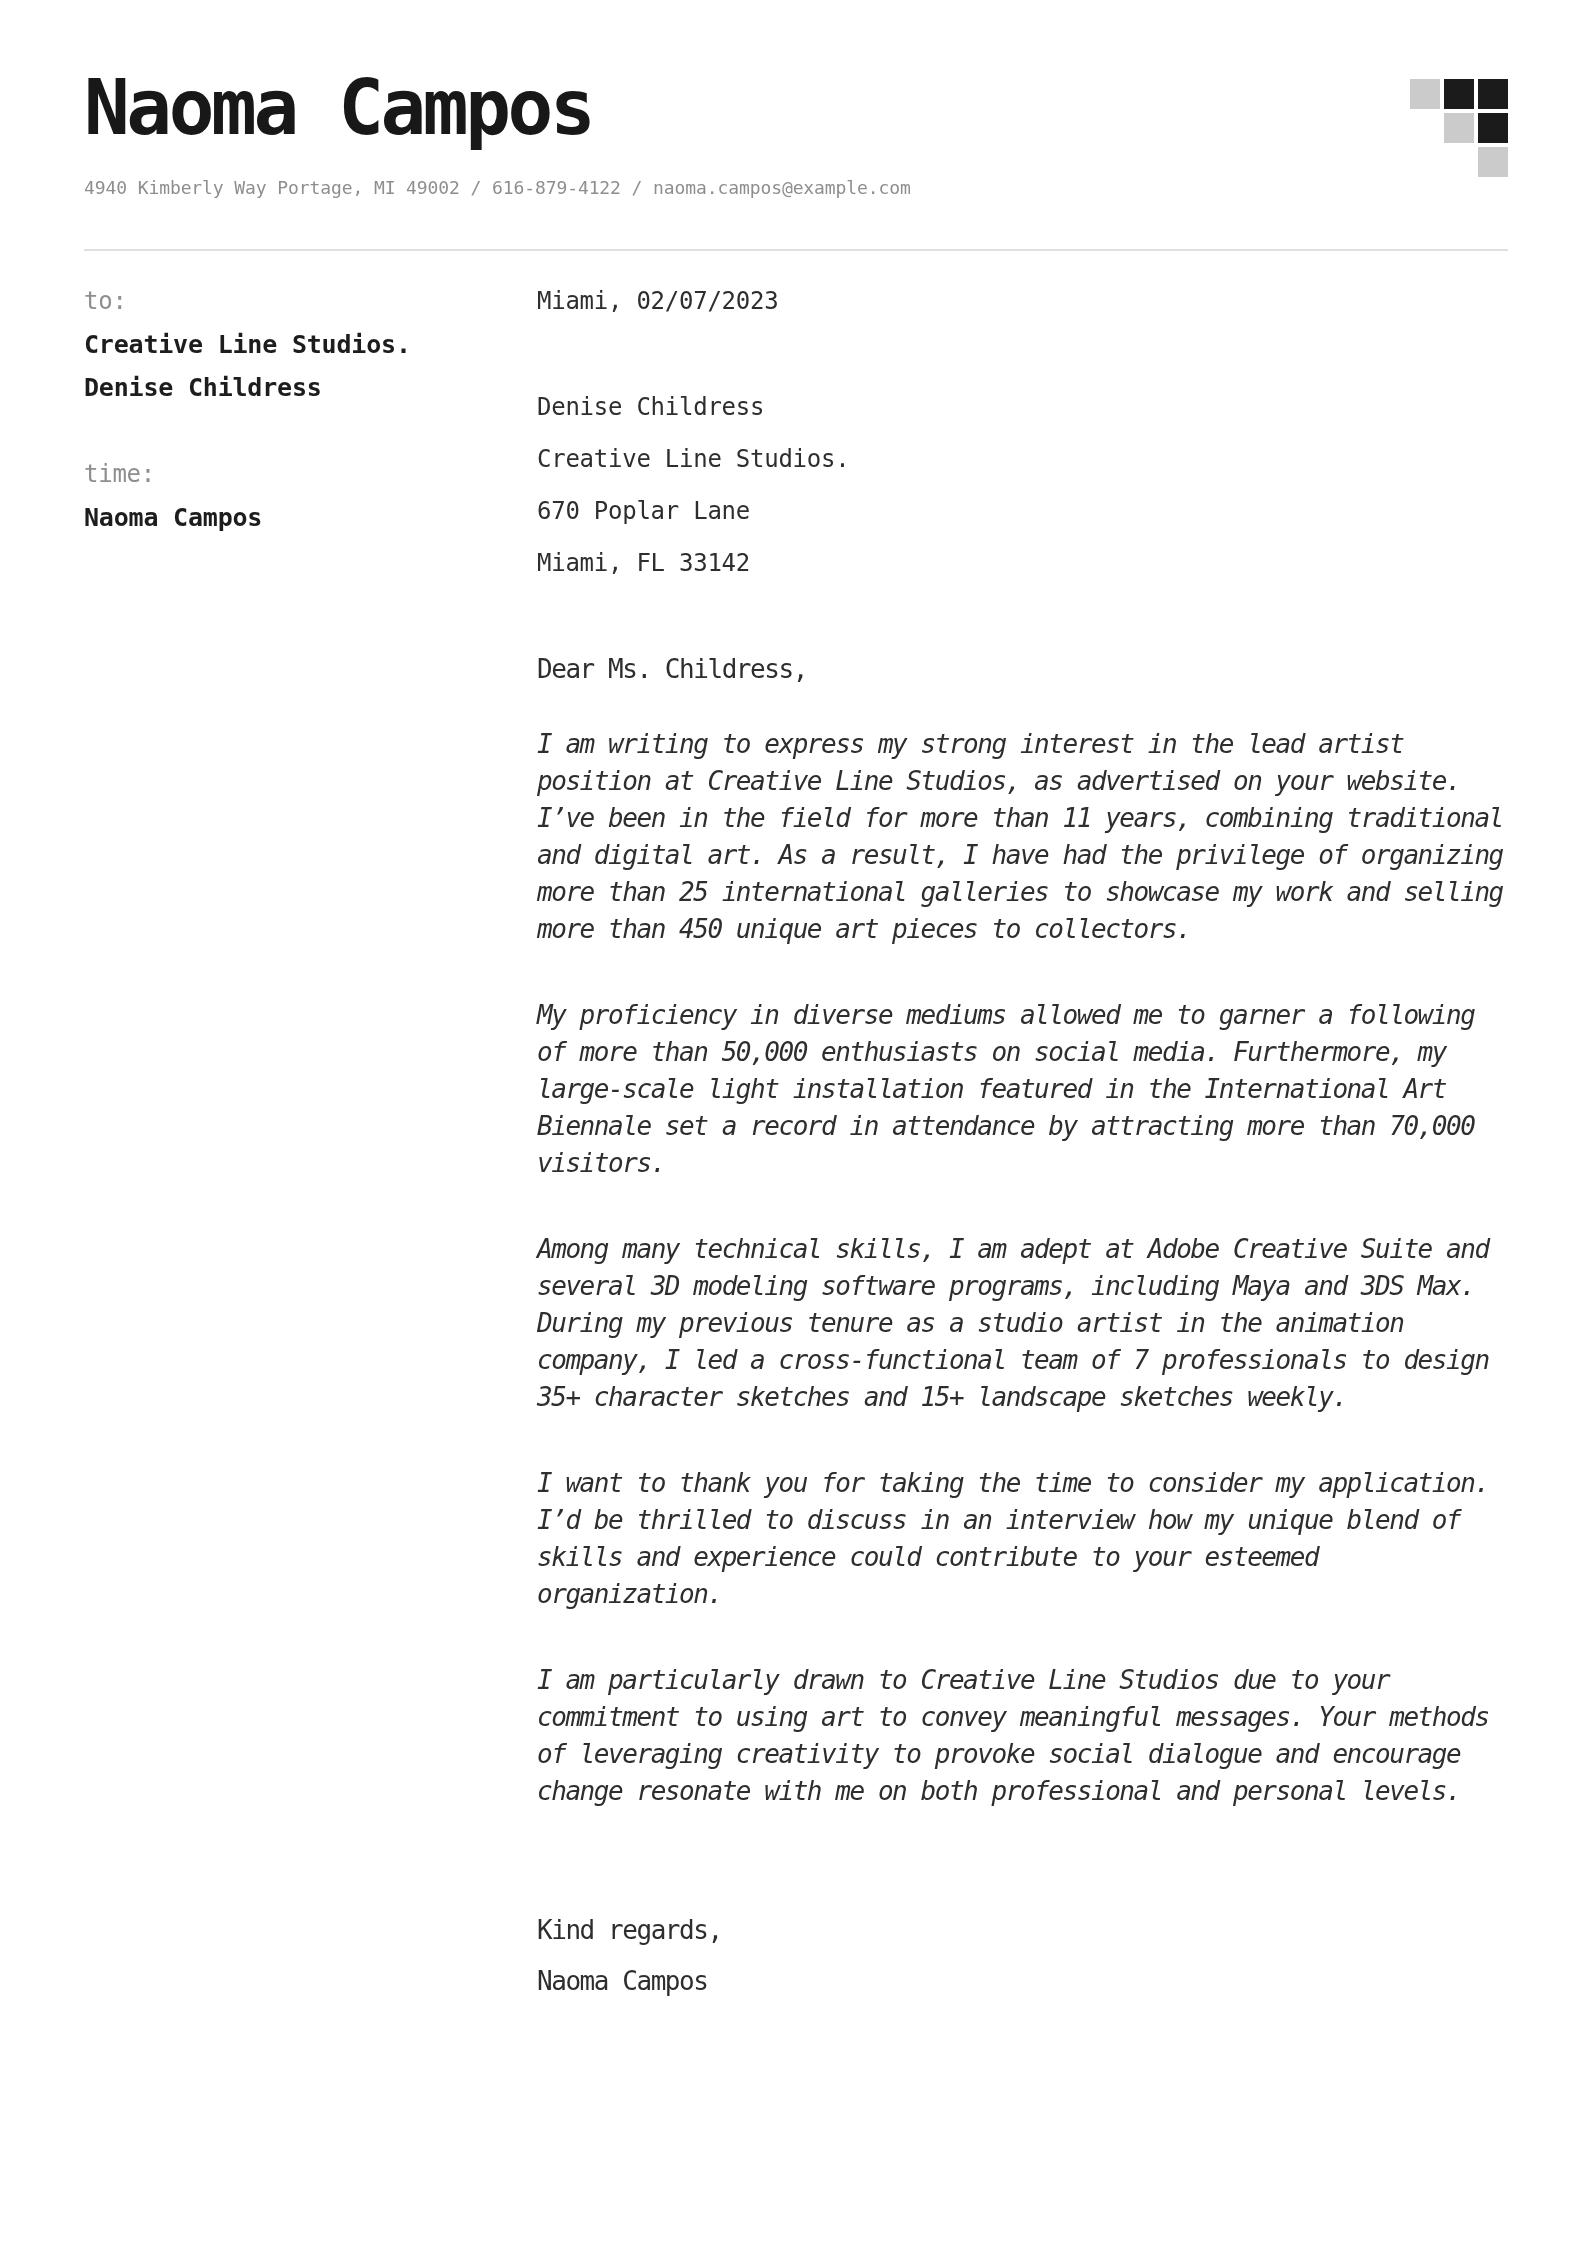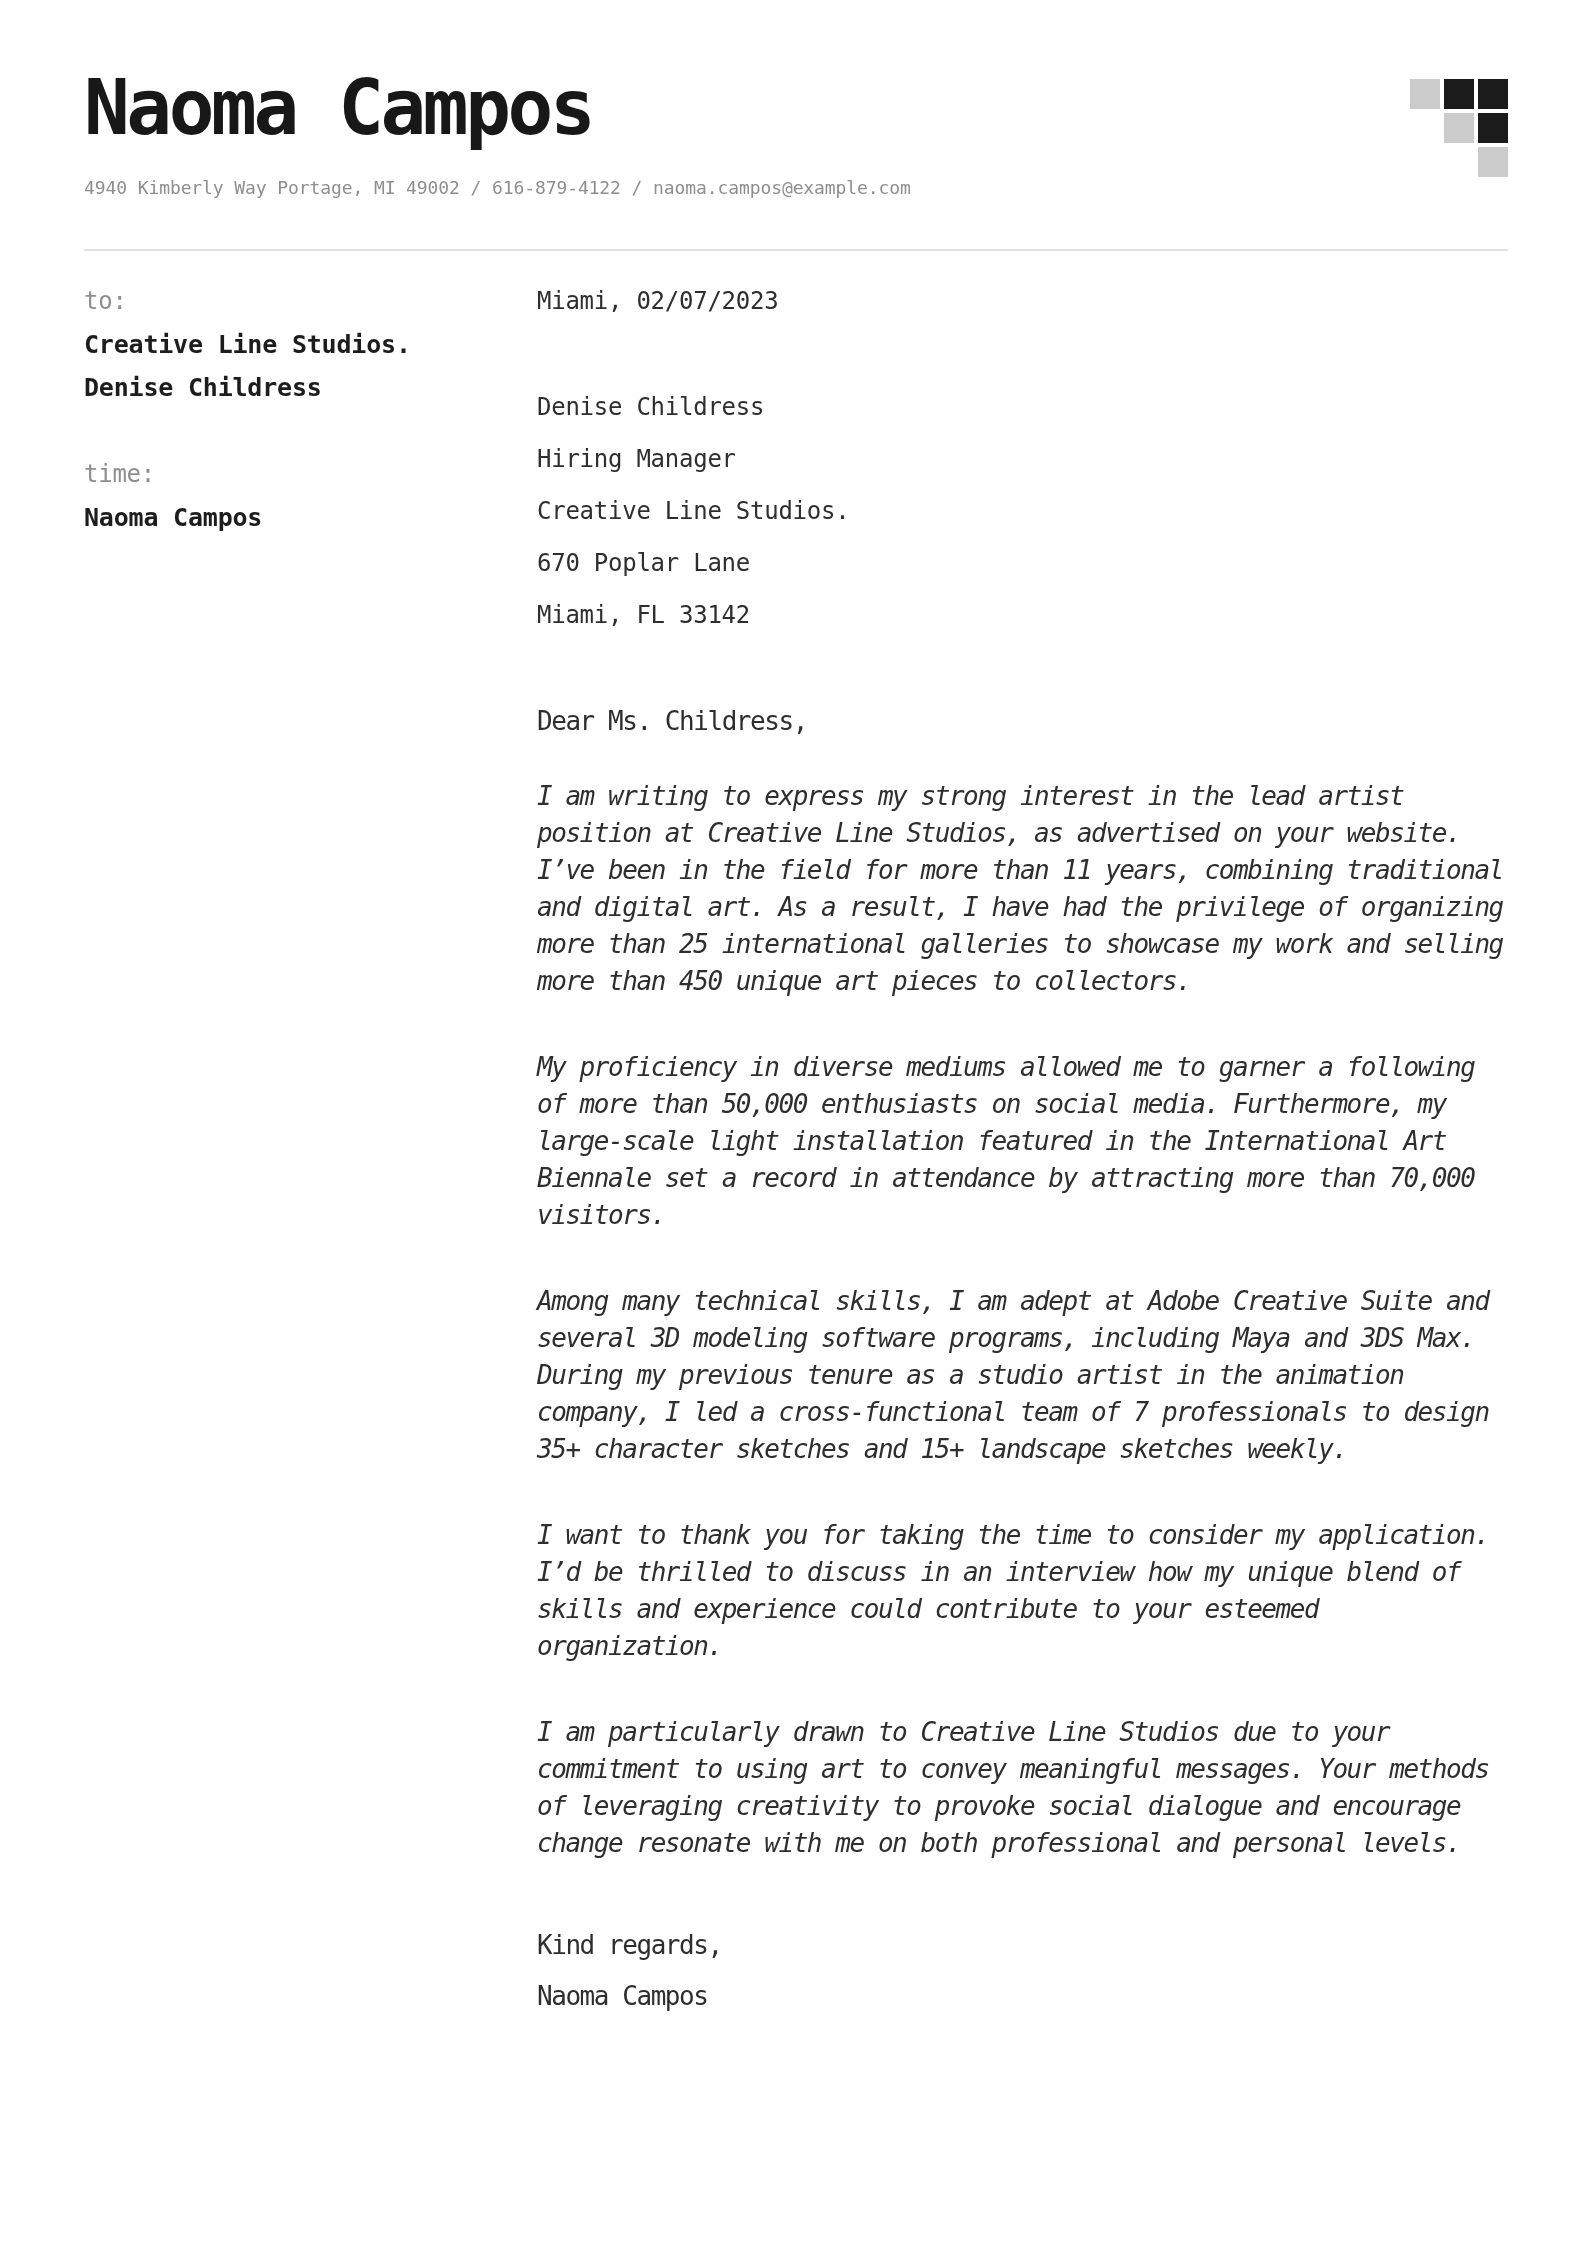--- a/index.html
+++ b/index.html
@@ -67,21 +67,21 @@
     margin-top:62px;font-size:26px;line-height:37px;letter-spacing:-1.45px;
     color:var(--body);
   }
   .paragraph{
     font-size:26px;line-height:37px;letter-spacing:-1.45px;
     color:var(--body);white-space:pre-line;font-style:italic;
   }
   .paragraph.first{margin-top:38px;}
   .paragraph + .paragraph{margin-top:49px;}
   .closing{
-    margin-top:65px;font-size:26px;line-height:37px;letter-spacing:-1.45px;
+    margin-top:102px;font-size:26px;line-height:37px;letter-spacing:-1.45px;
     color:var(--body);
   }
   .signature{
     margin-top:14px;font-size:26px;line-height:37px;letter-spacing:-1.45px;
     color:var(--body);
   }
 </style>
 </head>
 <body>
 
@@ -114,21 +114,20 @@
       <div class="meta-name">Denise Childress</div>
       <div class="meta-label meta-from">time:</div>
       <div class="meta-name">Naoma Campos</div>
     </div>
 
     <div class="letter-col">
       <div class="date-line">Miami, 02/07/2023</div>
 
       <div class="recipient-block">
         <div class="recipient-line">Denise Childress</div>
-        <div class="recipient-line">Hiring Manager</div>
         <div class="recipient-line">Creative Line Studios.</div>
         <div class="recipient-line">670 Poplar Lane</div>
         <div class="recipient-line">Miami, FL 33142</div>
       </div>
 
       <div class="greeting">Dear Ms. Childress,</div>
 
       <div class="paragraph first">I am writing to express my strong interest in the lead artist
 position at Creative Line Studios, as advertised on your website.
 I’ve been in the field for more than 11 years, combining traditional

